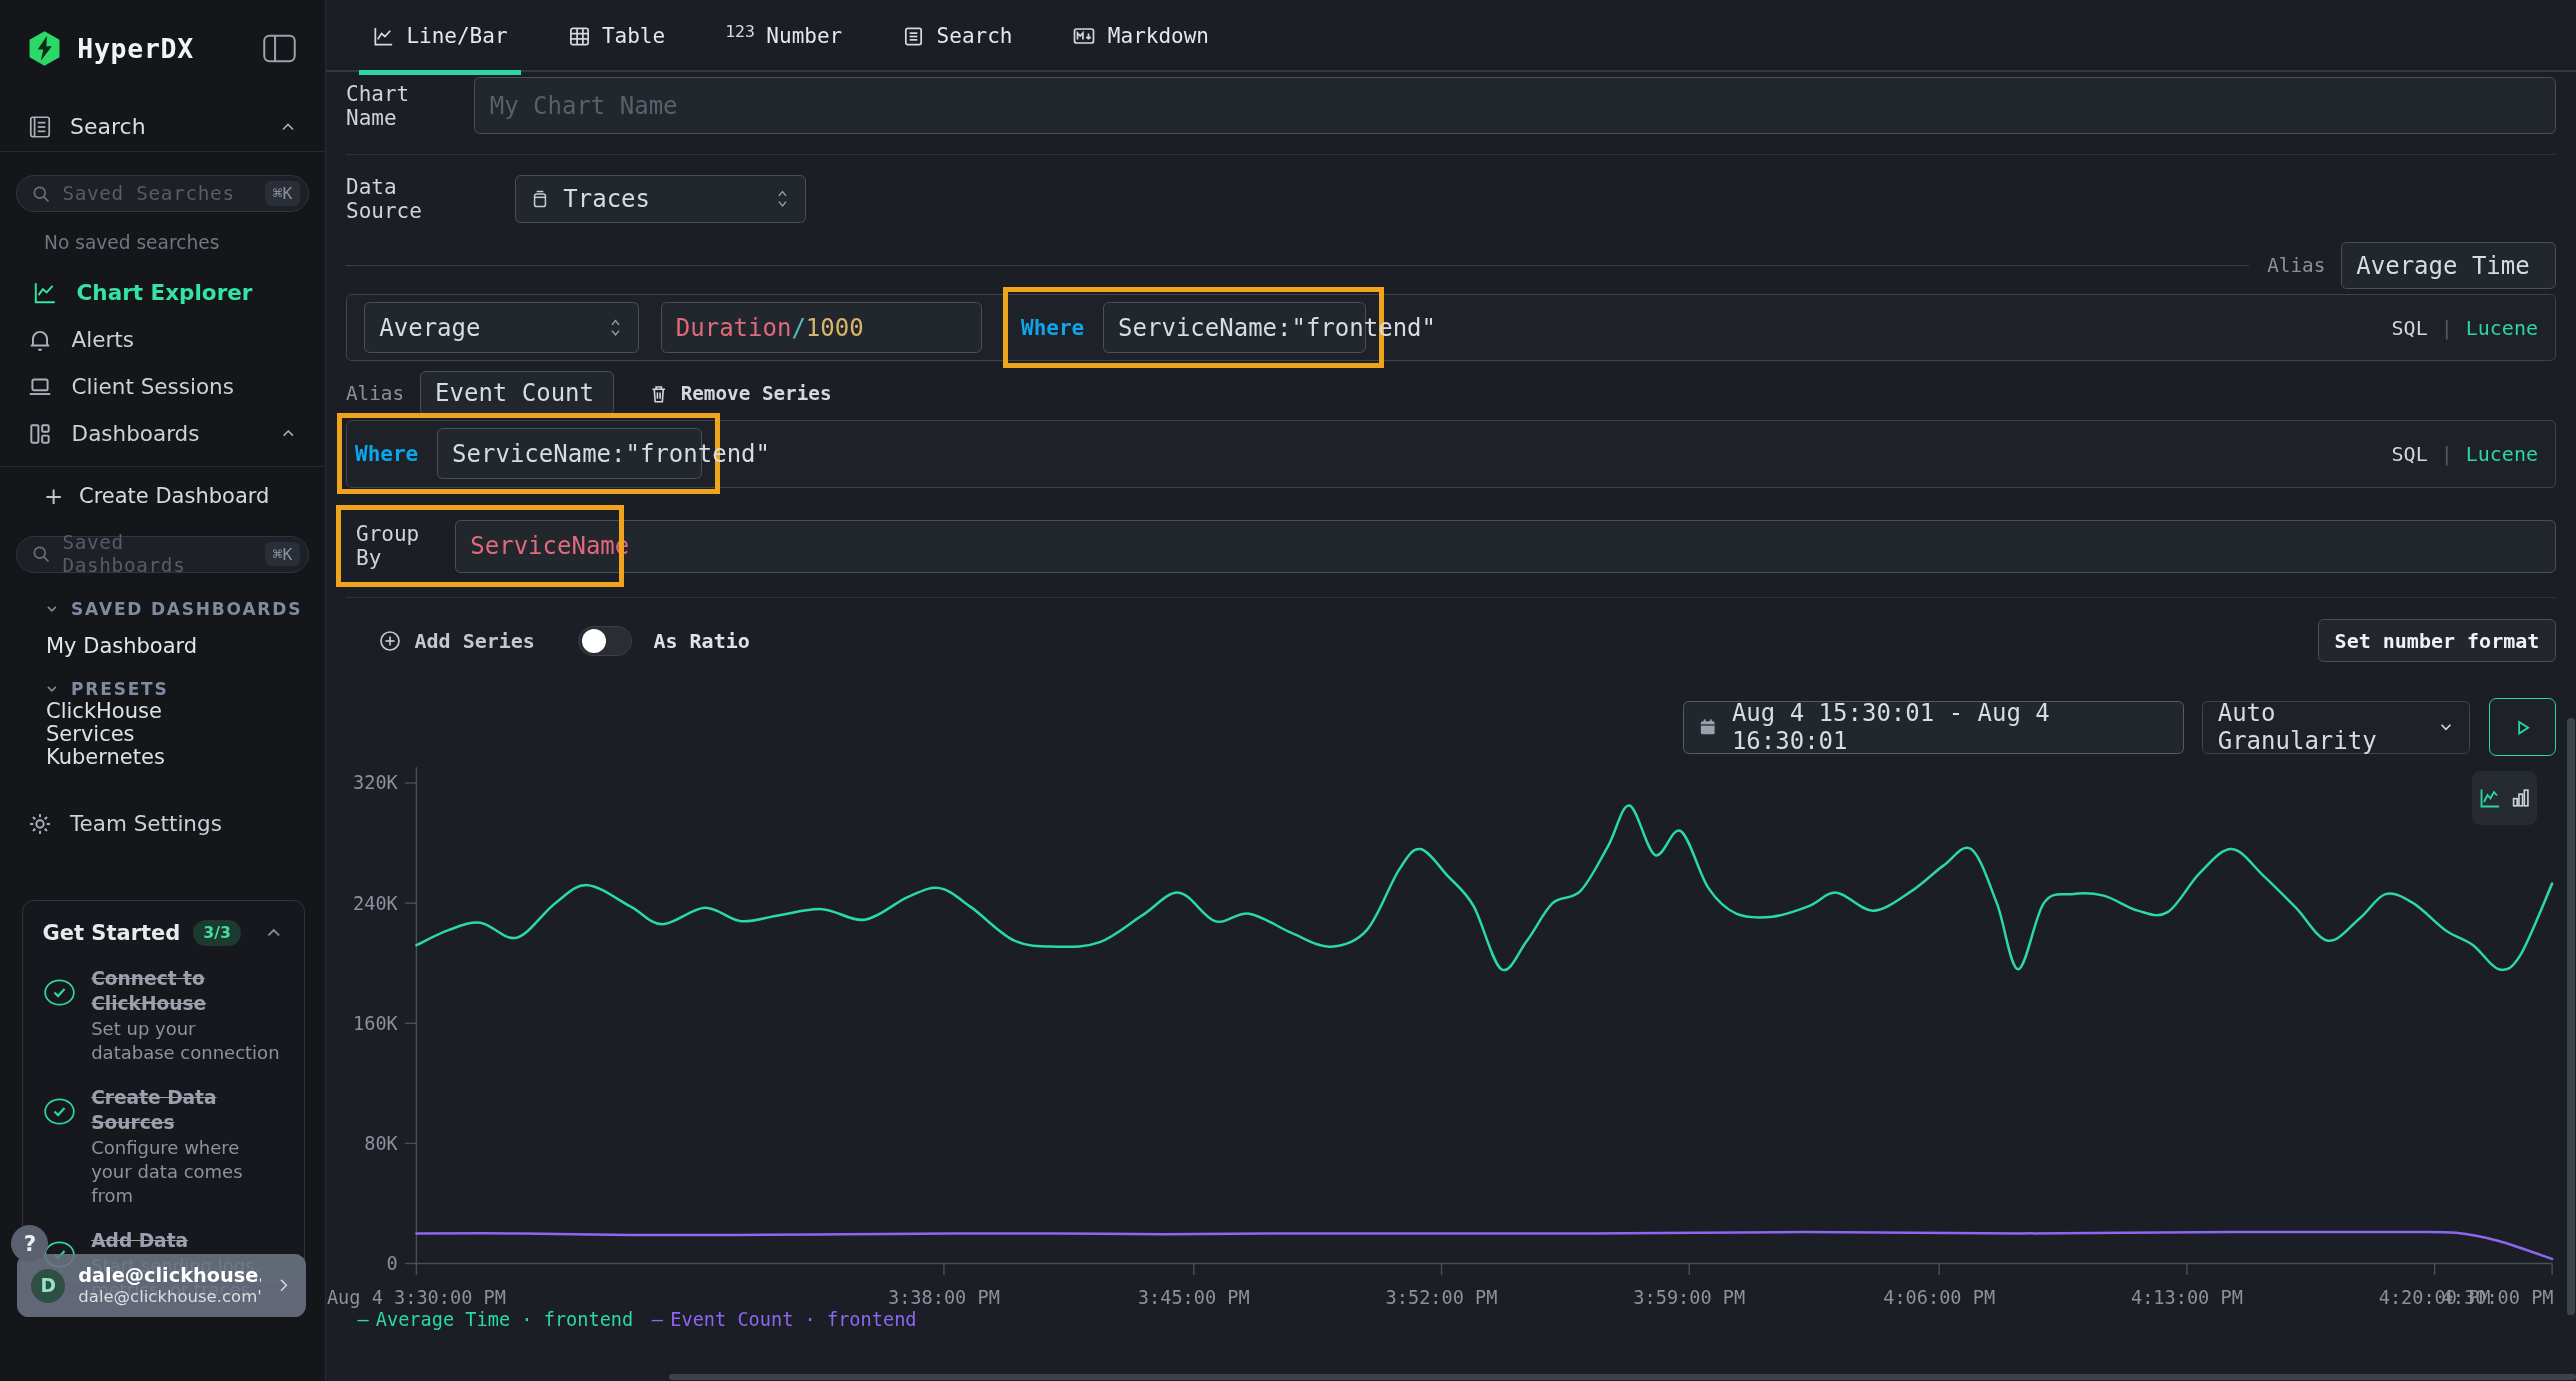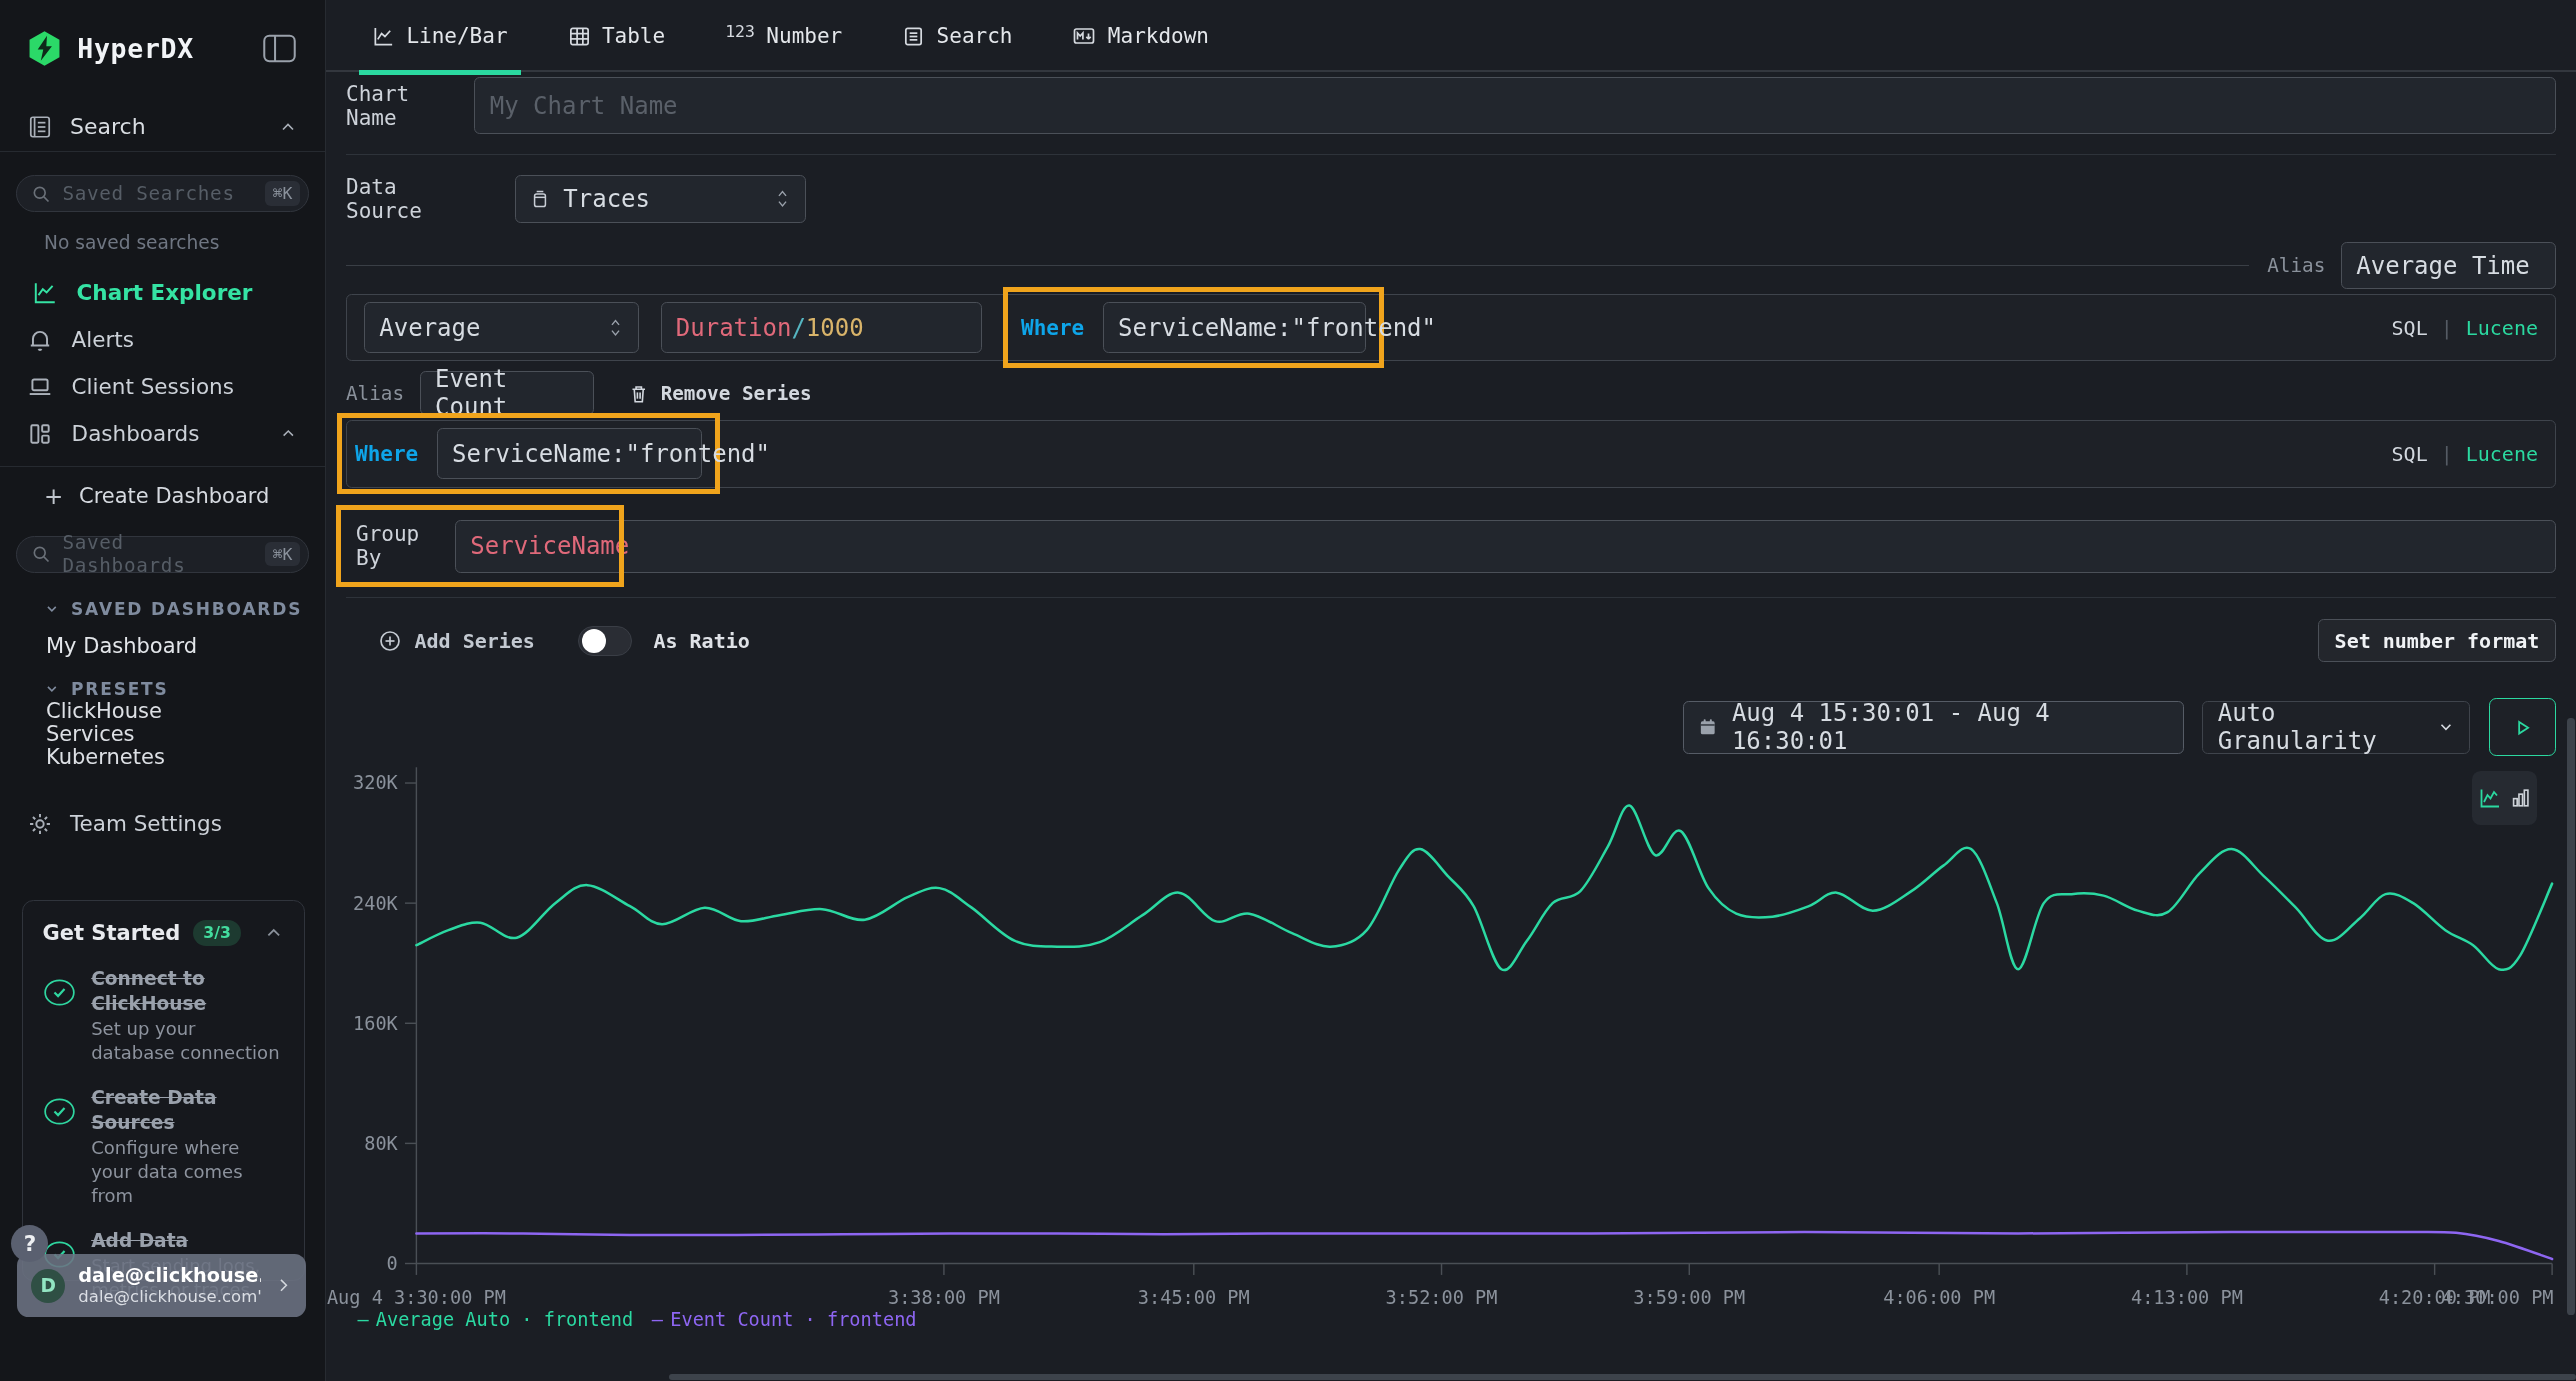--- a/index.html
+++ b/index.html
@@ -92,21 +92,21 @@
   .row-chartname .flabel { width:117px; margin-right:11.4px; }
   .chartname-input { flex:1; height:57px; }
   .div1 { margin-top:20px; }
   .row-datasource { margin-top:20px; }
   .row-datasource .flabel { width:117px; margin-right:52px; }
   .ds-select { width:291px; height:48px; }
   .row-alias { margin-top:19.3px; height:47px; }
   .row-alias .rule { flex:1; border-top:0.7px solid #3a3f46; margin-right:18.6px; }
   .alias-label { font-family:"DejaVu Sans Mono","Liberation Mono",monospace; font-size:19.3px; color:#8a919b; margin-right:15.7px; }
   .alias-input { width:215px; height:47px; }
-  .alias-input.w2 { width:174px; height:44px; }
+  .alias-input.w2 { width:194px; height:44px; }
   .row-alias2 { margin-top:10px; height:44px; }
   .remove-series { display:flex; align-items:center; gap:11.4px; margin-left:34px;
     font-family:"DejaVu Sans Mono","Liberation Mono",monospace; font-size:19.3px; font-weight:bold;
     color:#d3d8df; cursor:pointer; }
   .series-row { position:relative; margin-top:5px; height:67px; background:#1e2127;
     border:0.7px solid #3f444c; border-radius:5.7px; display:flex; align-items:center;
     padding:0 17px; gap:21.5px; overflow:visible; }
   .series-row.second { margin-top:4.3px; height:68px; }
   .agg-select { width:275px; height:51px; }
   .agg-select.wide { width:284px; }
@@ -560,21 +560,21 @@
           </svg>
           <svg class="icon" width="21.5" height="21.5" viewBox="0 0 24 24" fill="none" stroke="#cfd4da" stroke-width="1.8">
             <rect x="4" y="13" width="4" height="8"></rect>
               <rect x="10" y="8" width="4" height="13"></rect>
               <rect x="16" y="3.5" width="4" height="17.5"></rect>
           </svg>
         </div>
         <div class="legend">
           <span class="legend-item" style="color: rgb(43, 217, 162);">
             <span>—</span>
-            <span>Average Auto · frontend</span>
+            <span>Average Time · frontend</span>
           </span>
           <span class="legend-item" style="color: rgb(142, 102, 242);">
             <span>—</span>
             <span>Event Count · frontend</span>
           </span>
         </div>
       </div>
     </div>
 
     <div class="scroll-v"></div>

